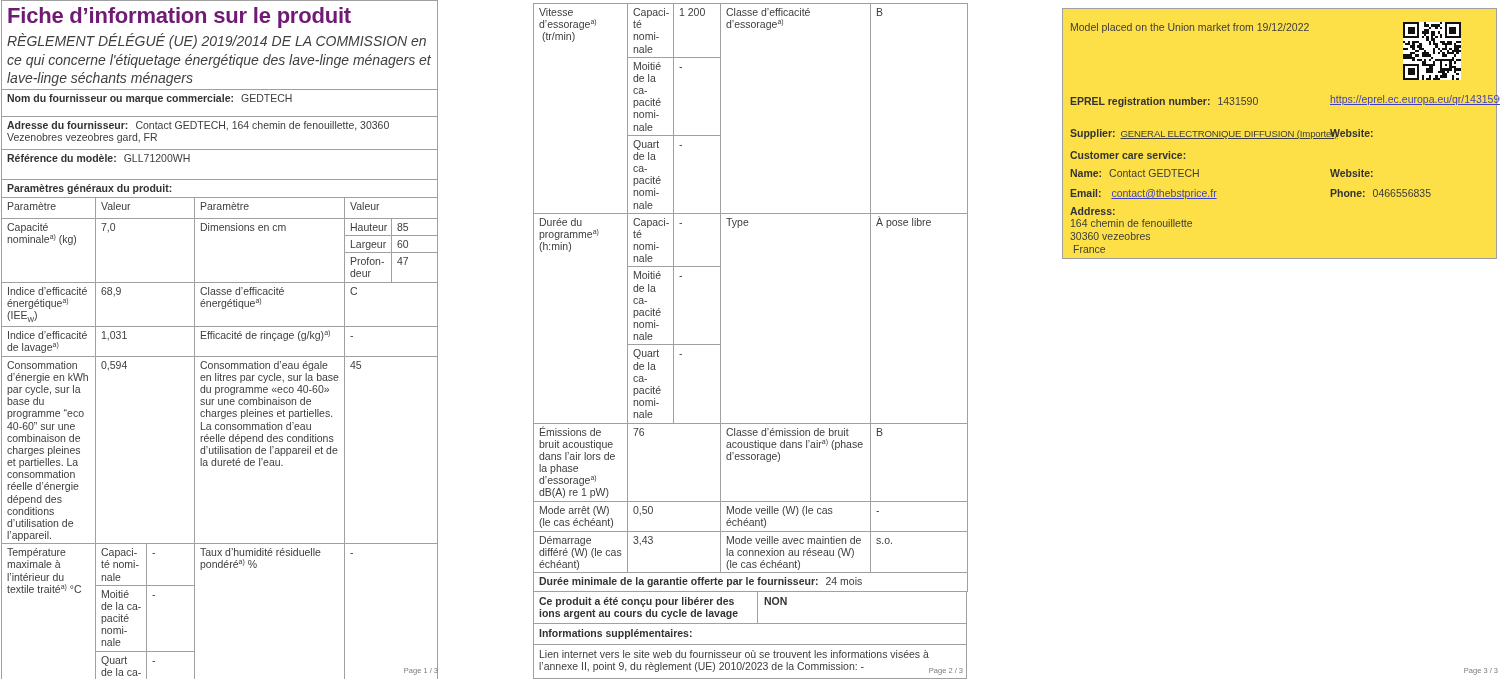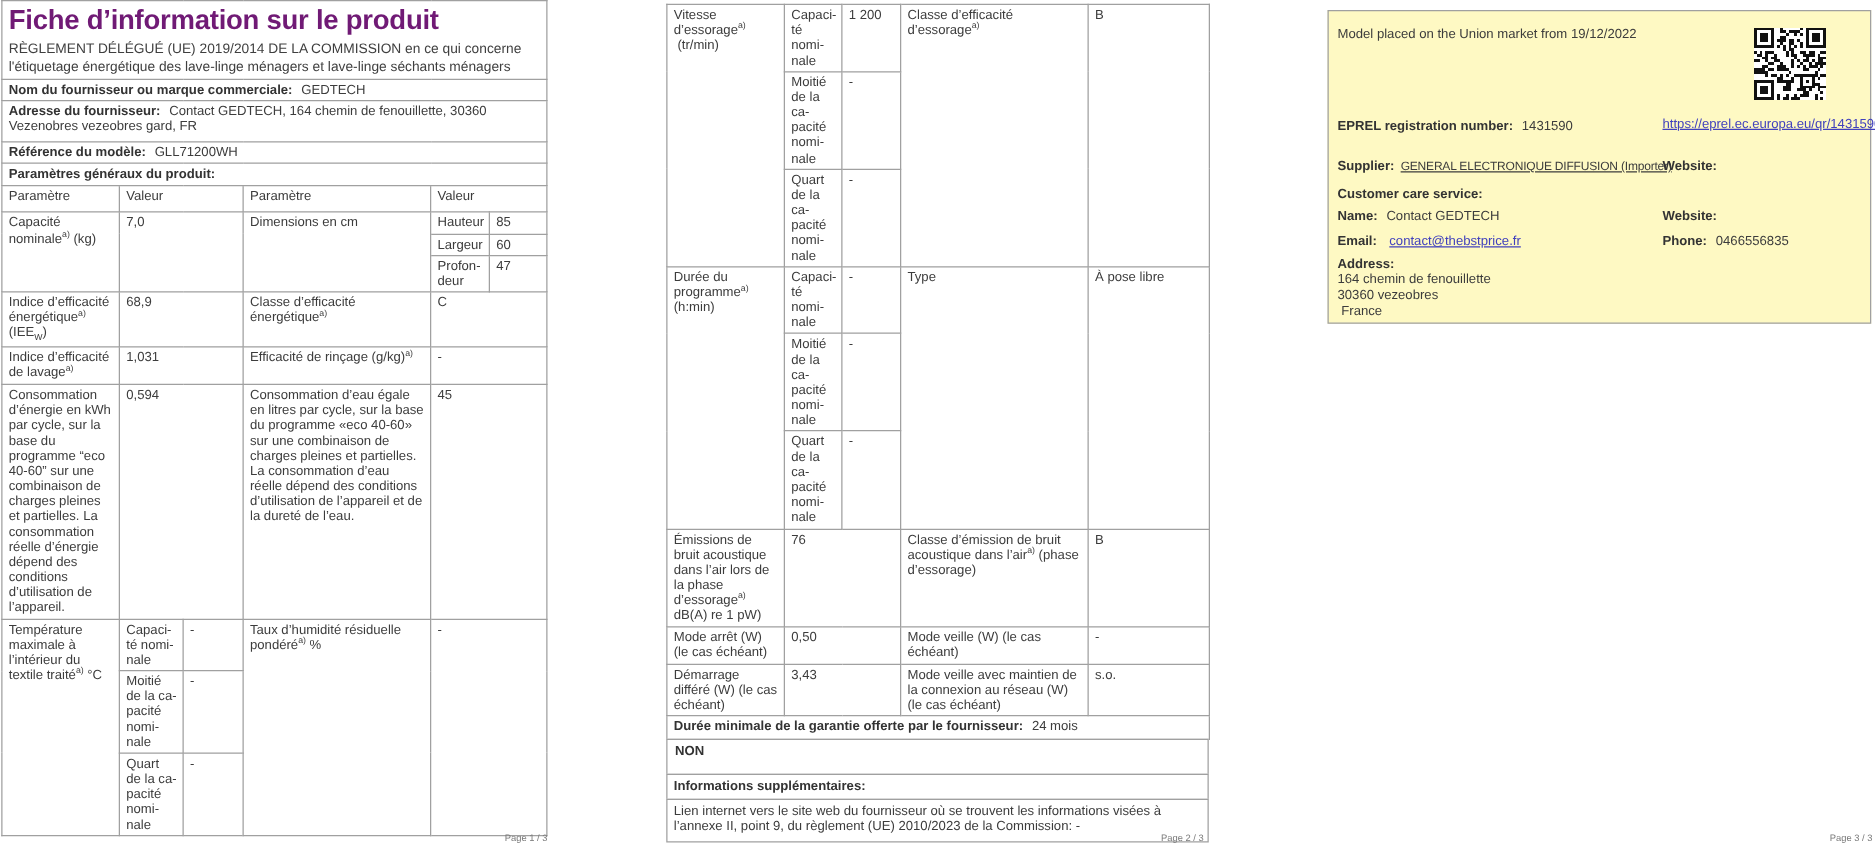--- a/index.html
+++ b/index.html
@@ -3,41 +3,41 @@
 <meta charset="utf-8">
 <style>
   html,body{margin:0;padding:0;}
   body{
     width:1500px;height:679px;background:#ffffff;position:relative;overflow:hidden;
     font-family:"Liberation Sans",sans-serif;color:#3c3c3c;
   }
   .page{position:absolute;}
   #page1{left:1px;top:0;width:436px;}
   #page2{left:533px;top:3px;width:434px;}
-  #page3{left:1062px;top:8px;width:433px;height:249px;border:1px solid #a0a0a0;background:#fef9c3;}
+  #page3{left:1062px;top:8px;width:433px;height:249px;border:1px solid #a0a0a0;background:#fde047;}
 
   table.sheet{border-collapse:collapse;table-layout:fixed;background:#fff;}
   #p1-table{width:436px;}
   #p2-table{width:434px;}
   table.sheet td,table.sheet th{
     border:1px solid #a0a0a0;vertical-align:top;padding:2px 4px 2px 5px;
     font-size:10.5px;line-height:1.16;font-weight:normal;text-align:left;
     overflow:hidden;
   }
   td.just{text-align:justify;}
   td.num{text-align:right;padding-right:5px;}
   sup{font-size:7px;line-height:0;}
   sub{font-size:7px;line-height:0;}
   b,.b{font-weight:bold;color:#333333;}
   .val{margin-left:7px;}
 
   
   td.title-cell{padding:2px 8px 7px 4px;}
   h1{margin:0 0 3px 0;font-size:22px;line-height:1.2;font-weight:bold;color:#701a75;letter-spacing:-0.2px;}
-  .subtitle{margin:0;font-size:11px;line-height:1.3;color:#3f3f3f;}
+  .subtitle{margin:0;font-size:14px;line-height:1.3;color:#3f3f3f;font-style:italic;}
 
   .info-cell{padding:3px 5px 4px 5px;}
 
   
   .box-row{border:1px solid #a0a0a0;margin-top:-1px;font-size:10.5px;line-height:1.16;background:#fff;}
   .box-row .inner{padding:3px 6px 4px 5px;}
   .split{display:flex;}
   .split .left{width:212px;border-right:1px solid #a0a0a0;padding:3px 6px 4px 5px;}
   .split .right{flex:1;padding:3px 6px 4px 6px;}
   .page-footer{position:absolute;top:666px;width:110px;text-align:right;font-size:7.5px;color:#7a7a7a;}
@@ -67,31 +67,31 @@
         <col style="width:47px">
         <col style="width:46px">
     </colgroup>
     <tbody>
         <tr>
       <td colspan="6" class="title-cell">
         <h1>Fiche d’information sur le produit</h1>
         <p class="subtitle">RÈGLEMENT DÉLÉGUÉ (UE) 2019/2014 DE LA COMMISSION en ce qui concerne l'étiquetage énergétique des lave-linge ménagers et lave-linge séchants ménagers</p>
       </td>
     </tr>
-    <tr style="height:17px">
+    <tr style="height:27px">
       <td colspan="6" class="info-cell">
         <b>Nom du fournisseur ou marque commerciale:</b><span class="val">GEDTECH</span>
       </td>
     </tr>
     <tr style="height:33px">
       <td colspan="6" class="info-cell">
         <b>Adresse du fournisseur:</b><span class="val">Contact GEDTECH, 164 chemin de fenouillette, 30360 Vezenobres vezeobres gard, FR</span>
       </td>
     </tr>
-    <tr style="height:17px">
+    <tr style="height:30px">
       <td colspan="6" class="info-cell">
         <b>Référence du modèle:</b><span class="val">GLL71200WH</span>
       </td>
     </tr>
     <tr style="height:18px">
       <td colspan="6" class="info-cell">
         <b>Paramètres généraux du produit:</b>
       </td>
     </tr>
     <tr style="height:21px">
@@ -212,20 +212,23 @@
     </tr>
     <tr style="height:19px">
       <td colspan="5">
         <b>Durée minimale de la garantie offerte par le fournisseur:</b><span class="val">24 mois</span>
       </td>
     </tr>
   </tbody>
     </table>
 
   <div class="box-row split" style="min-height:27px">
+    <div class="left">
+      <b>Ce produit a été conçu pour libérer des ions argent au cours du cycle de lavage</b>
+    </div>
     <div class="right">
       <b>NON</b>
     </div>
   </div>
   <div class="box-row" style="min-height:16px">
     <div class="inner"><b>Informations supplémentaires:</b></div>
   </div>
   <div class="box-row" style="min-height:33px">
     <div class="inner">Lien internet vers le site web du fournisseur où se trouvent les informations visées à l’annexe II, point 9, du règlement (UE) 2010/2023 de la Commission:  -</div>
   </div>

